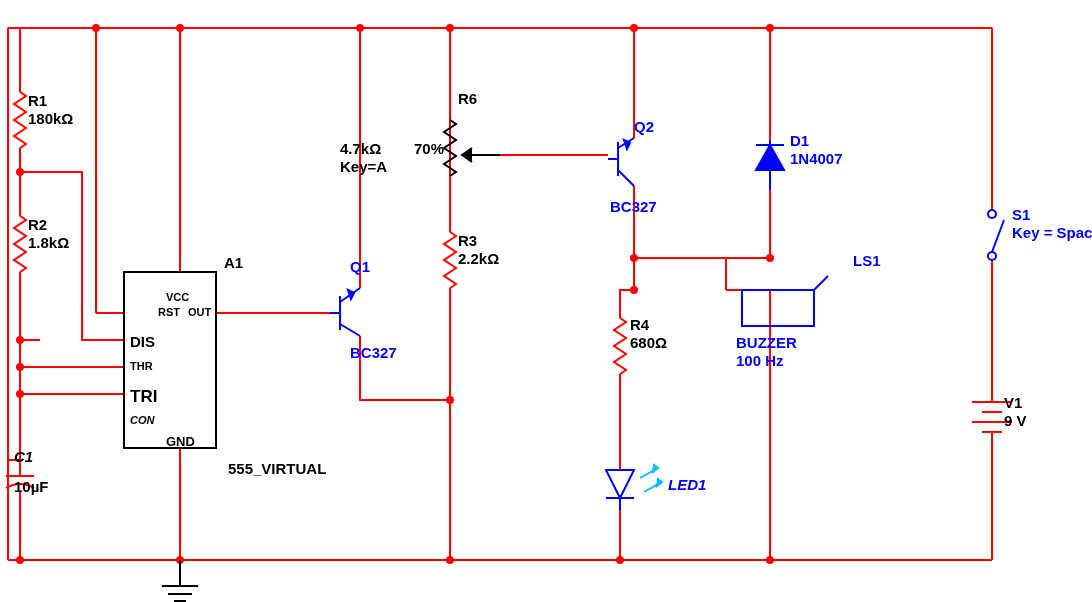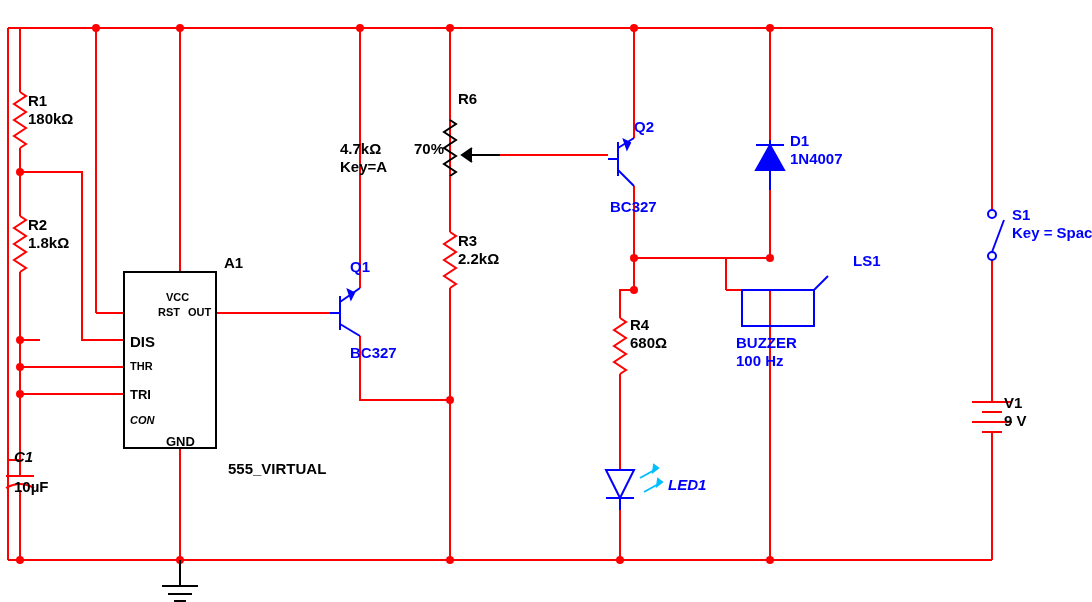--- a/index.html
+++ b/index.html
@@ -213,21 +213,21 @@
 <div class="lbl black" style="left:14px; top:448px;font-style:italic;">C1</div>
 <div class="lbl black" style="left:14px; top:478px;">10µF</div>
 
 <div class="lbl black" style="left:224px; top:254px;">A1</div>
 <div class="lbl black" style="left:228px; top:460px;">555_VIRTUAL</div>
 <div class="lbl black" style="left:166px; top:278px; font-size:11px;margin-top:13px;">VCC</div>
 <div class="lbl black" style="left:130px; top:306px; font-size:11px;margin-left:28px;">RST</div>
 <div class="lbl black" style="left:188px; top:306px; font-size:11px;">OUT</div>
 <div class="lbl black" style="left:130px; top:333px; font-size:15px;text-align:center;">DIS</div>
 <div class="lbl black" style="left:130px; top:360px; font-size:11px;">THR</div>
-<div class="lbl black" style="left:130px; top:387px; font-size:13px;">TRI</div>
+<div class="lbl black" style="left:130px; top:387px; font-size:17px;">TRI</div>
 <div class="lbl black" style="left:130px; top:414px; font-size:11px;font-style:italic;">CON</div>
 <div class="lbl black" style="left:166px; top:434px; font-size:13px;">GND</div>
 
 <div class="lbl blue" style="left:350px; top:258px;">Q1</div>
 <div class="lbl blue" style="left:350px; top:344px;">BC327</div>
 
 <div class="lbl blue" style="left:634px; top:118px;">Q2</div>
 <div class="lbl blue" style="left:610px; top:198px;">BC327</div>
 
 <div class="lbl blue" style="left:790px; top:132px;">D1</div>

